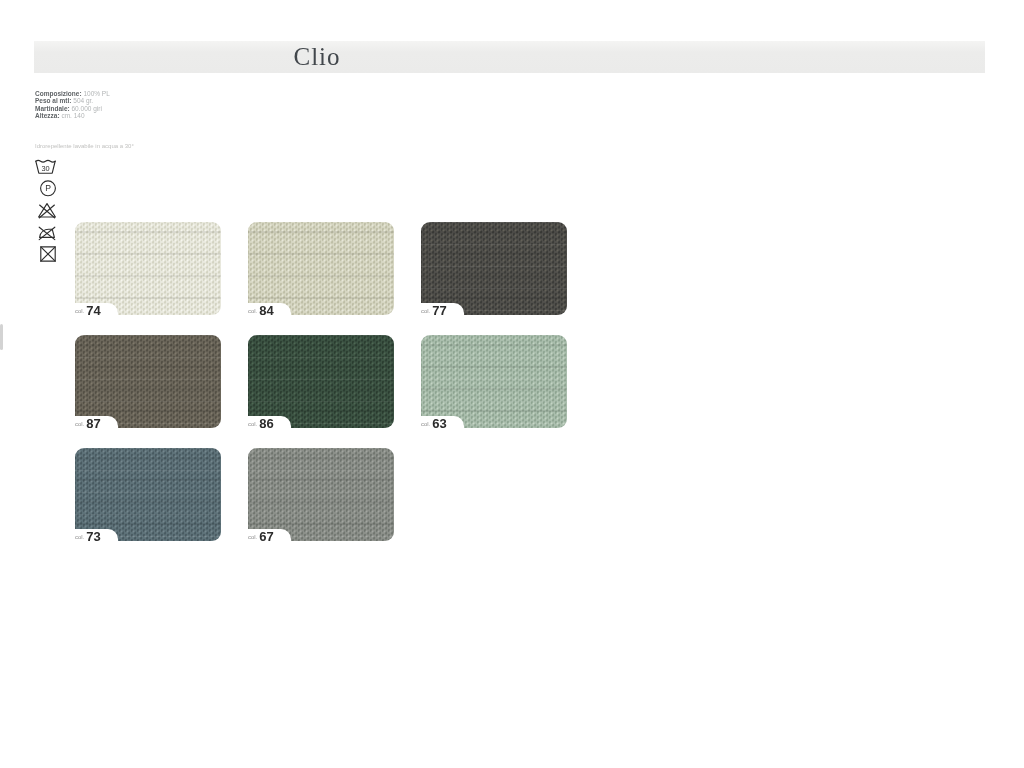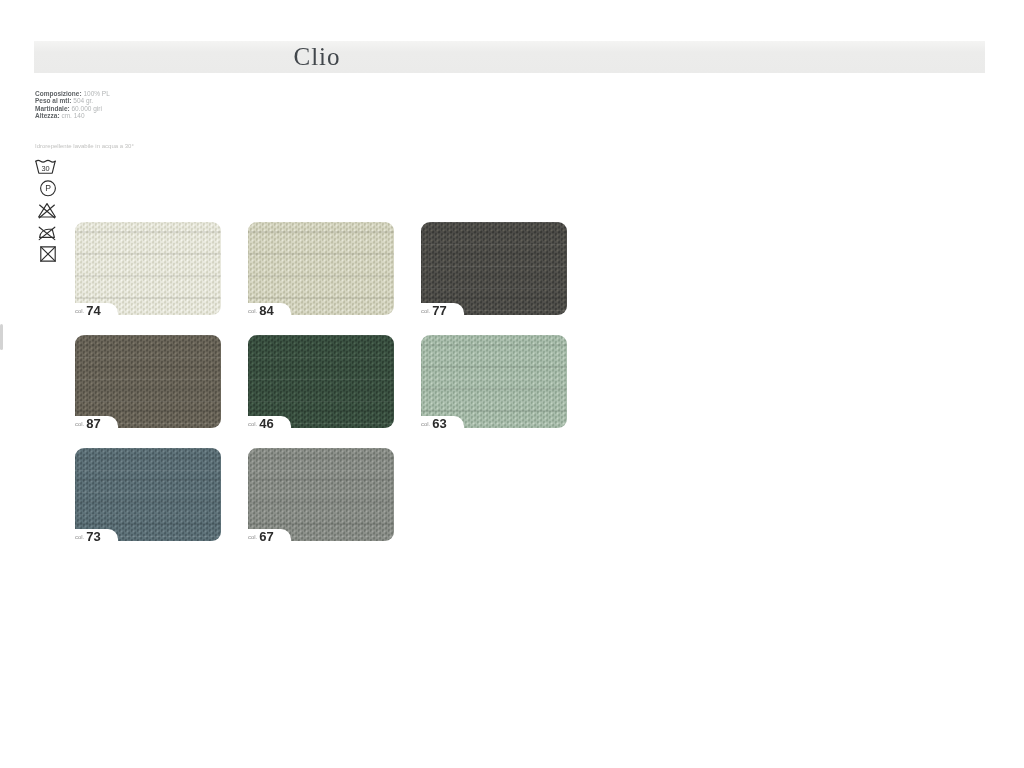--- a/index.html
+++ b/index.html
@@ -160,21 +160,21 @@
     <div class="swatch-label">
       <span class="label-prefix">col.</span>
       <span class="label-code">87</span>
     </div>
   </div>
 
 
   <div class="swatch" style="--base: #3b5242; --dot: #2a3c30; --hi: #4d6753;">
     <div class="swatch-label">
       <span class="label-prefix">col.</span>
-      <span class="label-code">46</span>
+      <span class="label-code">86</span>
     </div>
   </div>
 
   <div class="swatch" style="--base: #a9bdac; --dot: #8da390; --hi: #c2d3c3;">
     <div class="swatch-label">
       <span class="label-prefix">col.</span>
       <span class="label-code">63</span>
     </div>
   </div>
 

